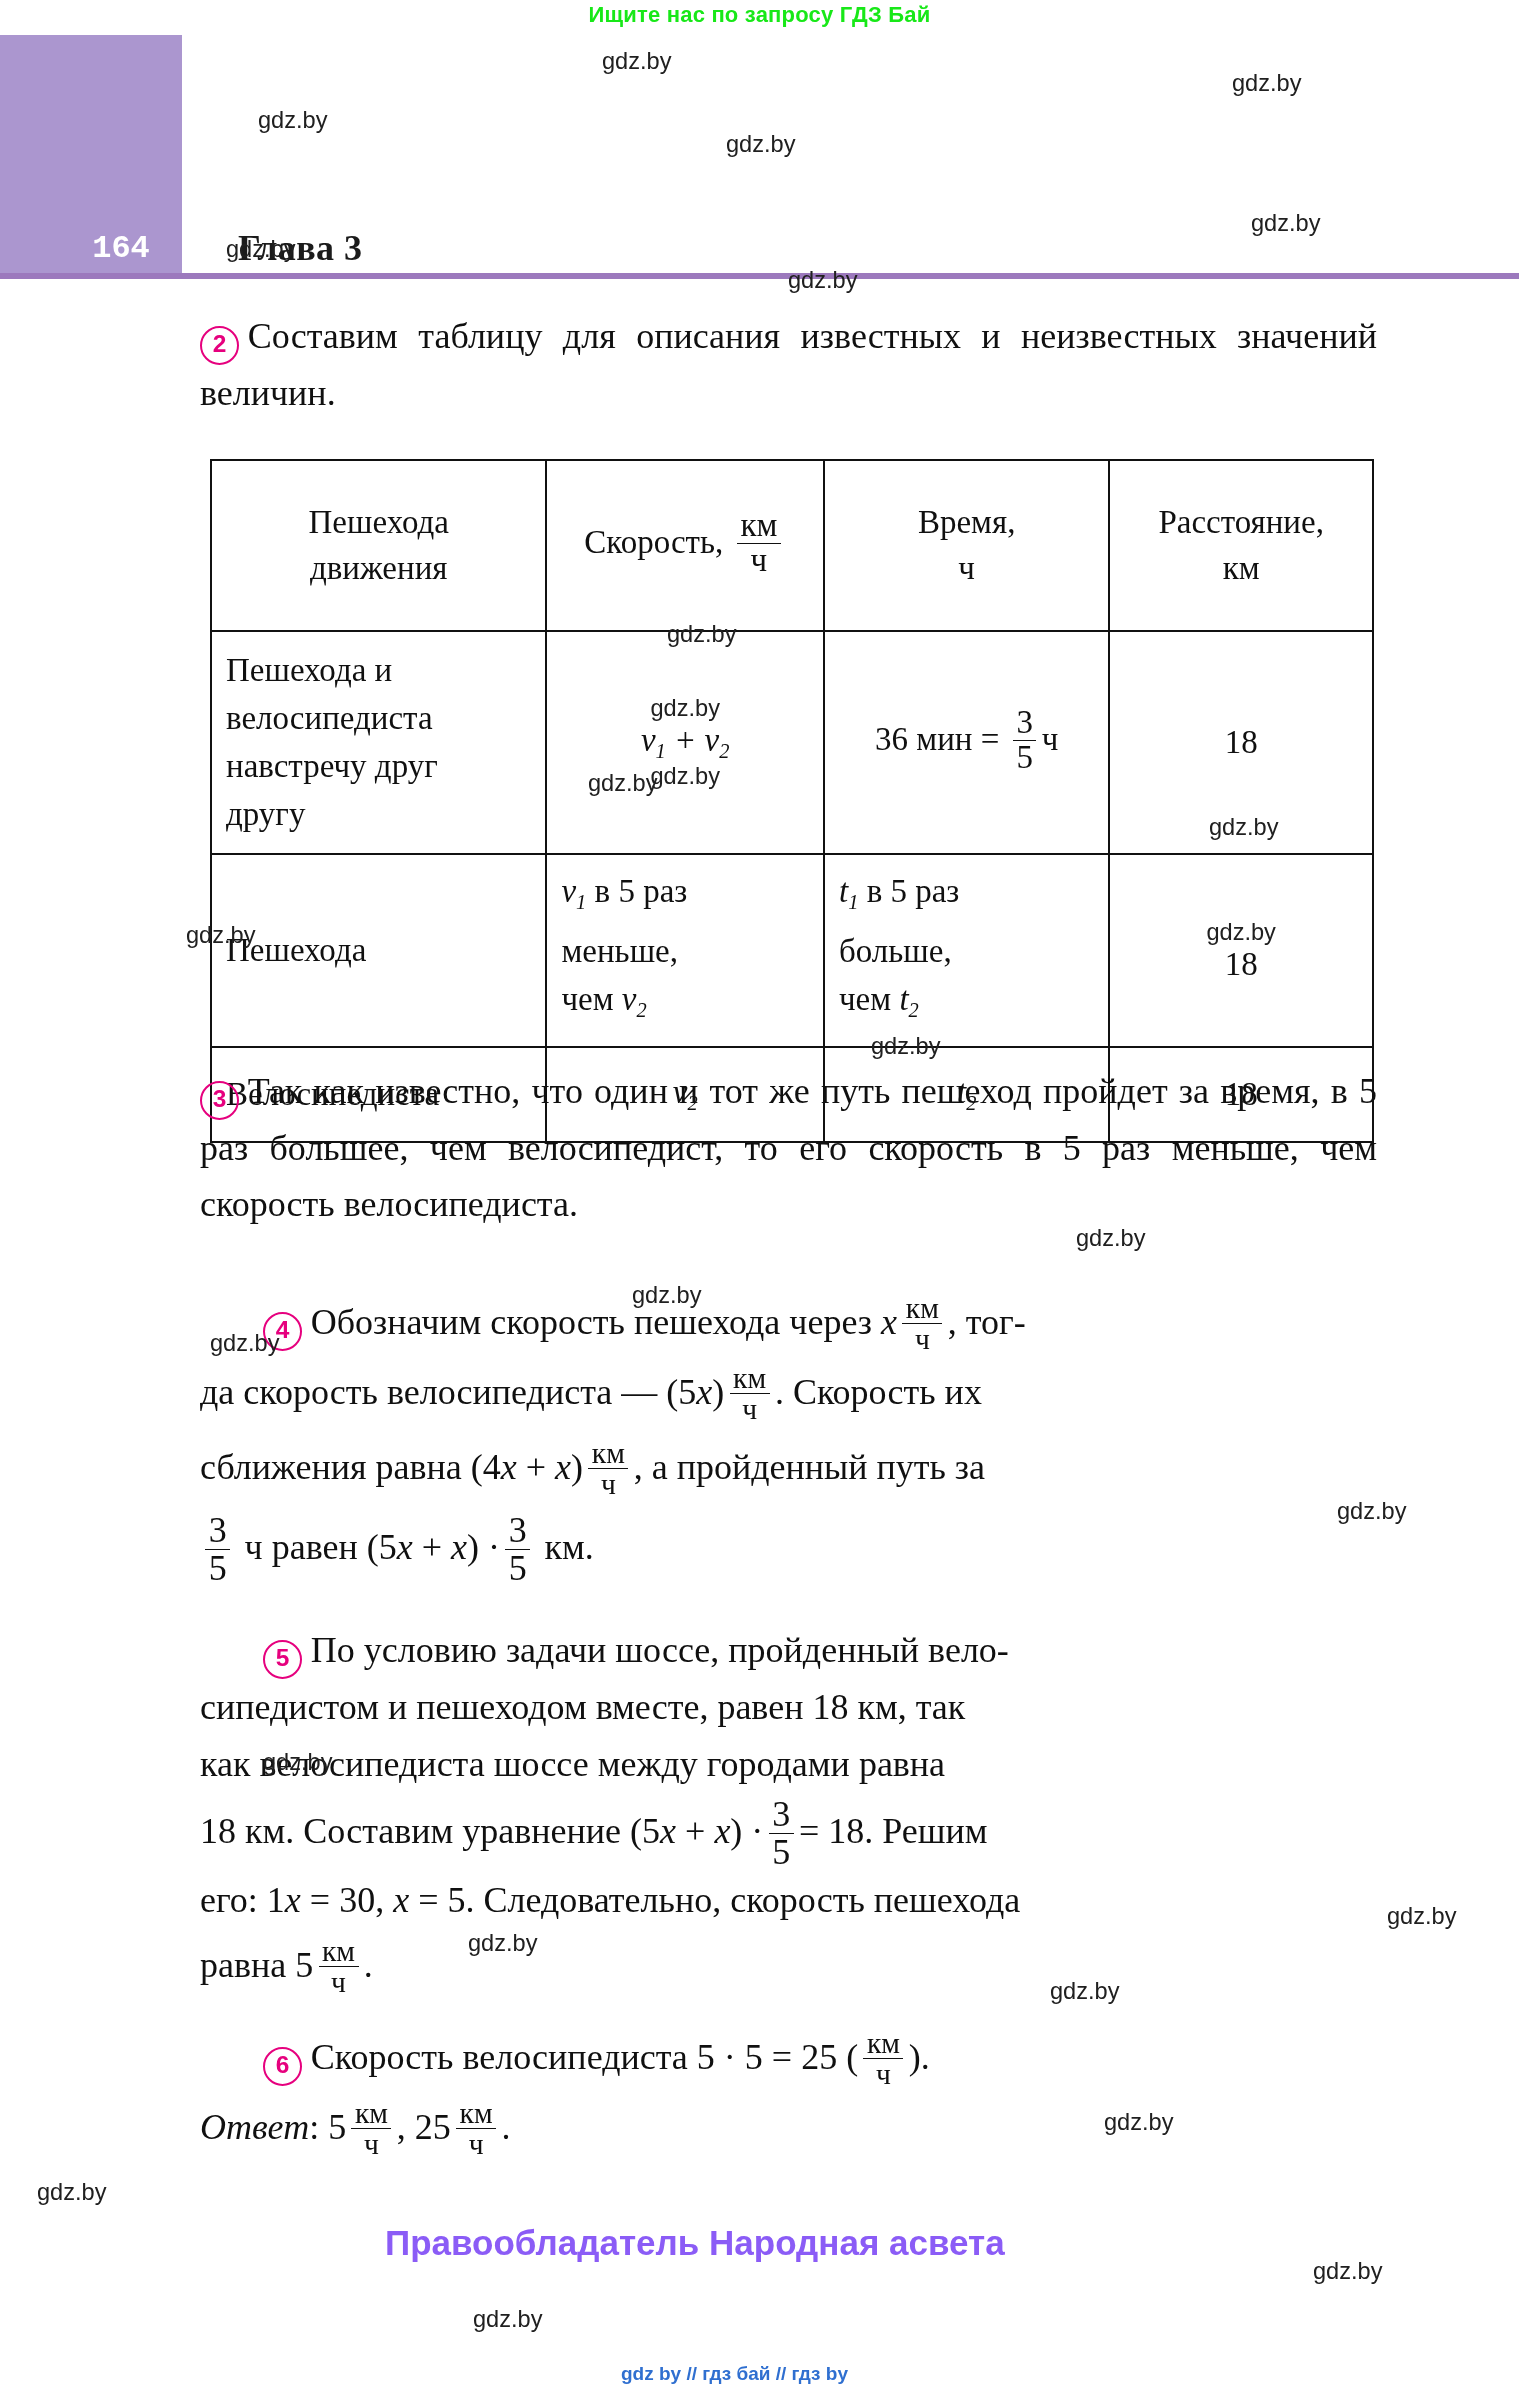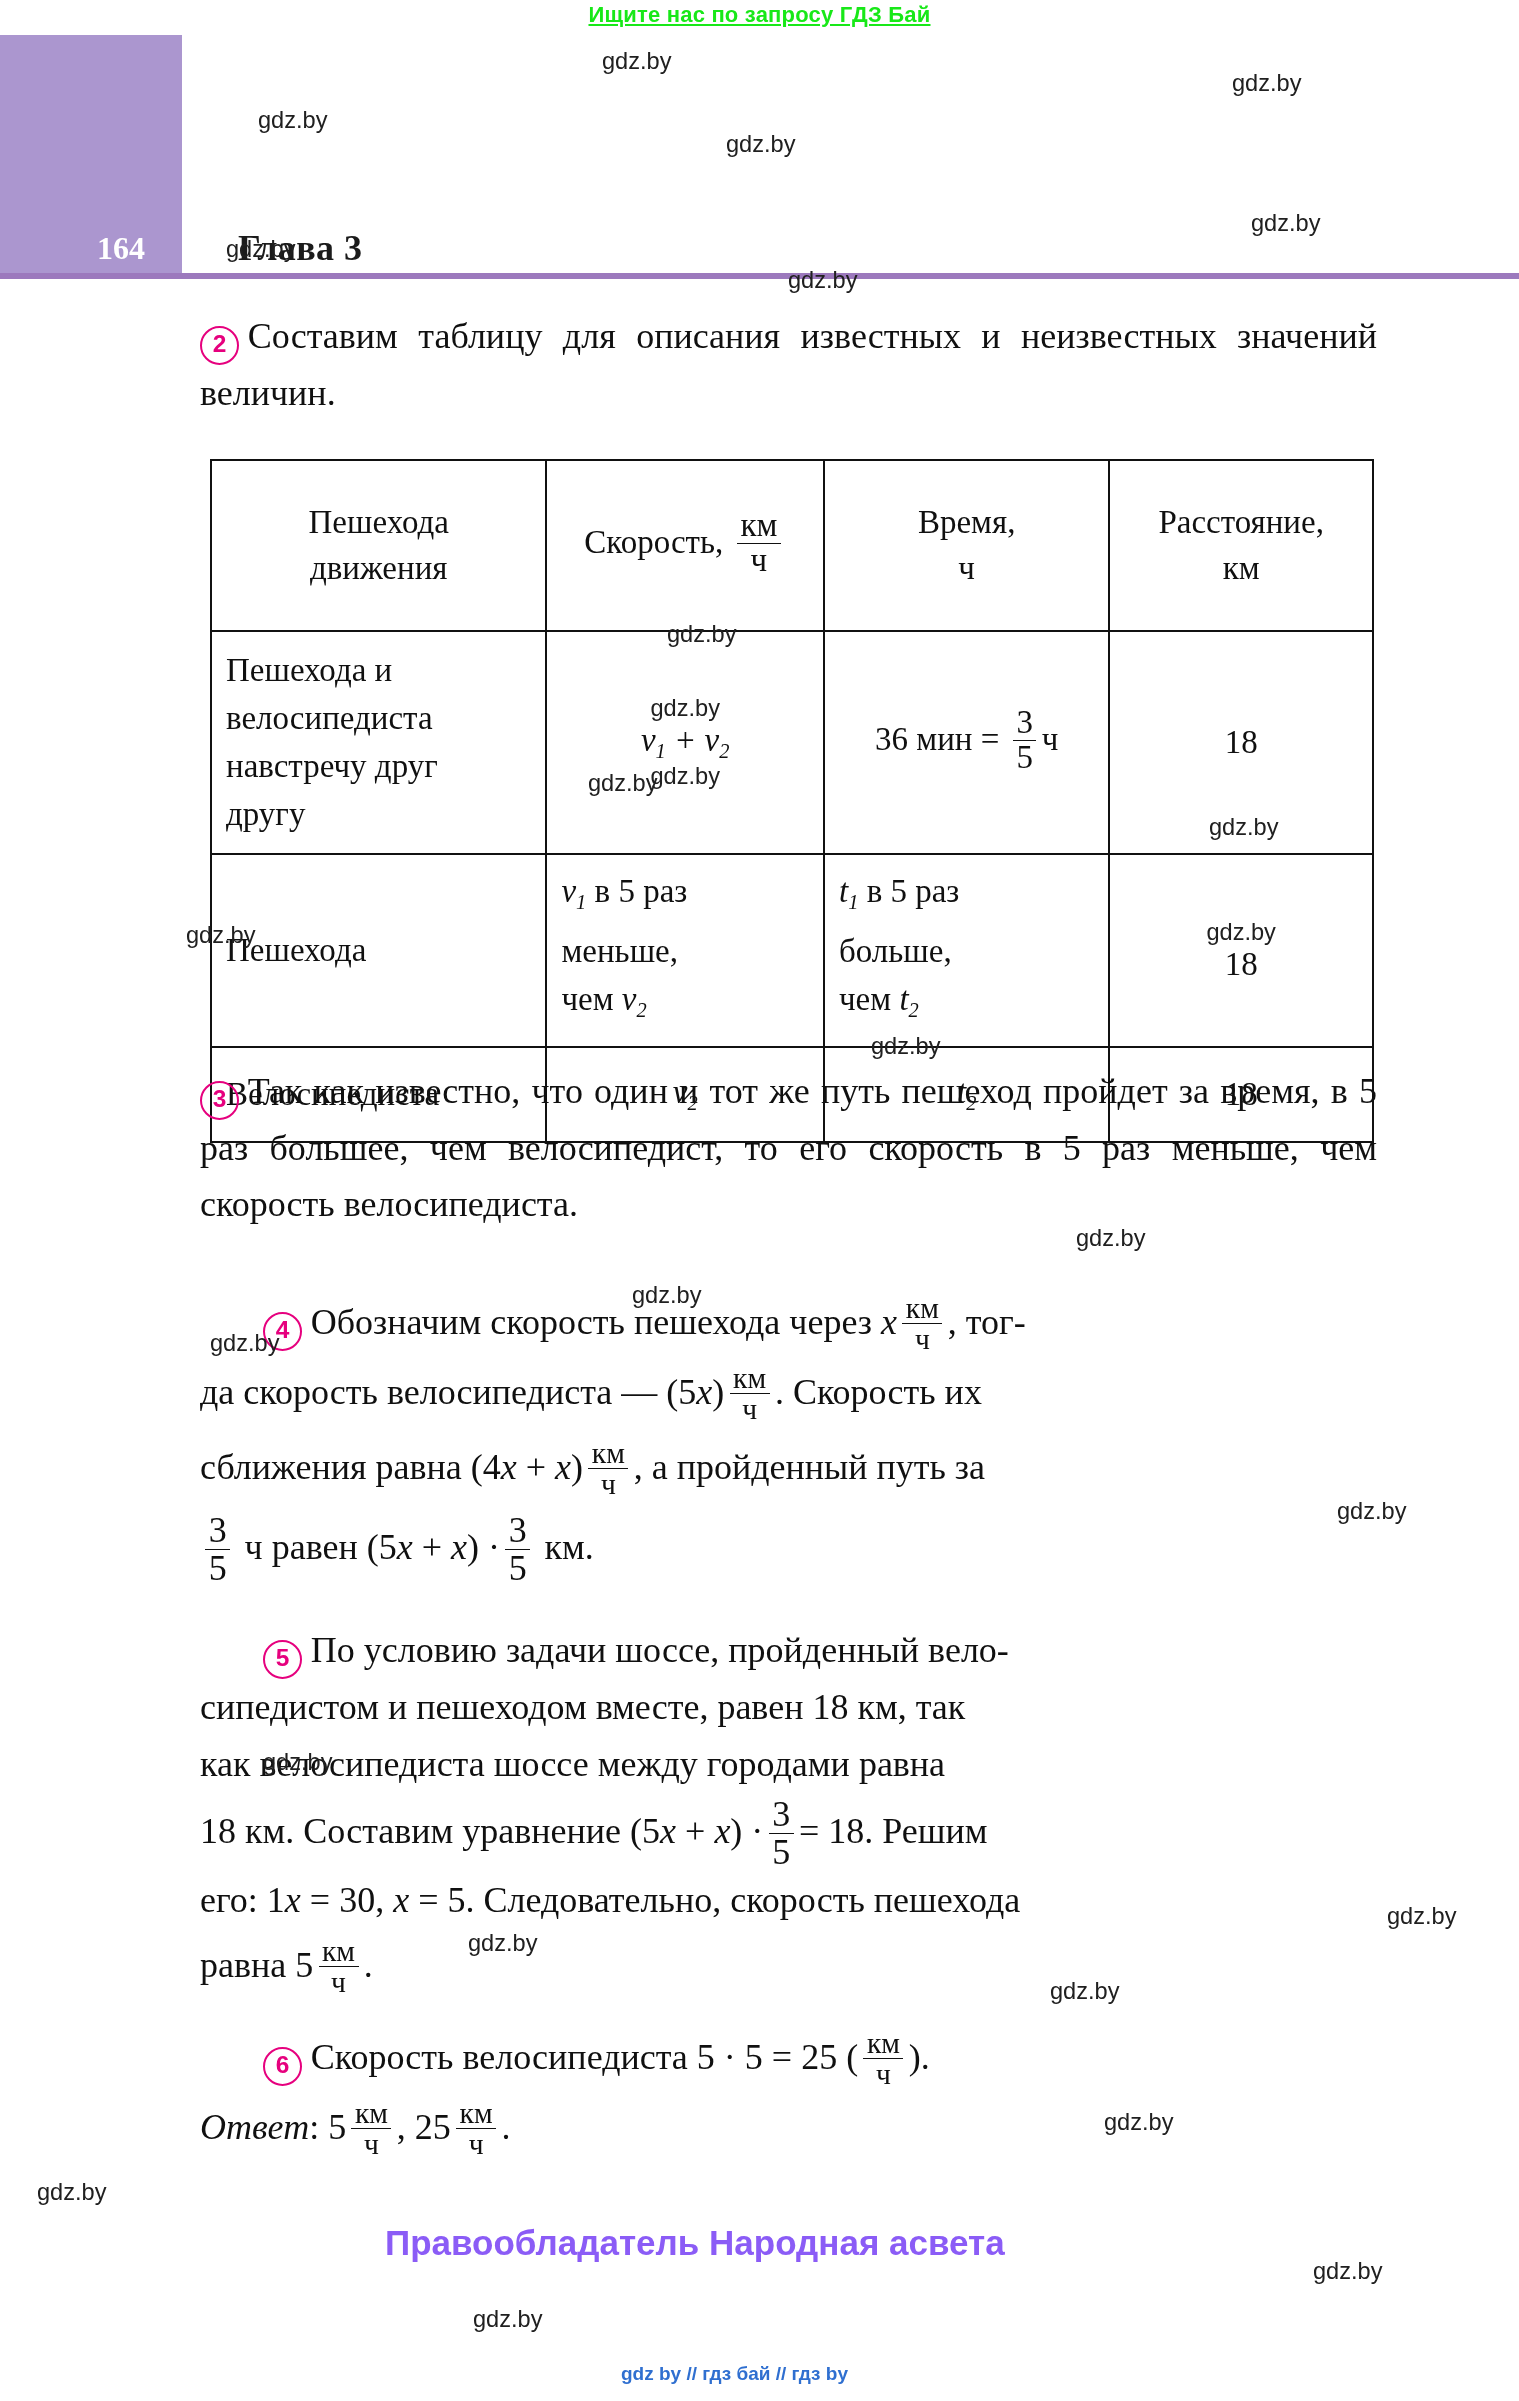--- a/index.html
+++ b/index.html
@@ -14,39 +14,38 @@
 
   
   .promo{
     position:absolute;top:1.8px;left:0;width:1519px;
     text-align:center;
     font-family:"Liberation Sans", sans-serif;
     font-weight:700;
     font-size:22px;
     color:#18e818;
     letter-spacing:0.2px;
-    text-decoration:underline;
   }
 
   
   .hdr-band{
     position:absolute;left:0;top:35px;width:1519px;height:243px;
   }
   .hdr-swatch{
     position:absolute;left:0;top:0;width:182px;height:238px;
     background:#ab96cf;
   }
   .hdr-rule{
     position:absolute;left:0;top:238px;width:1519px;height:6.1px;
     background:#9c79bd;
   }
   .page-num{
     position:absolute;left:121px;top:213px;
     transform:translate(-50%,-50%);
-    font-family:Liberation Serif, serif;
+    font-family:Liberation Mono, monospace;
     font-weight:700;font-size:32px;color:#ffffff;
   }
   .chapter{
     position:absolute;left:238px;top:213px;
     transform:translateY(-50%);
     font-family:"Liberation Serif", serif;
     font-weight:700;font-size:36px;color:#1b1b1b;
     letter-spacing:0.4px;
   }
 

